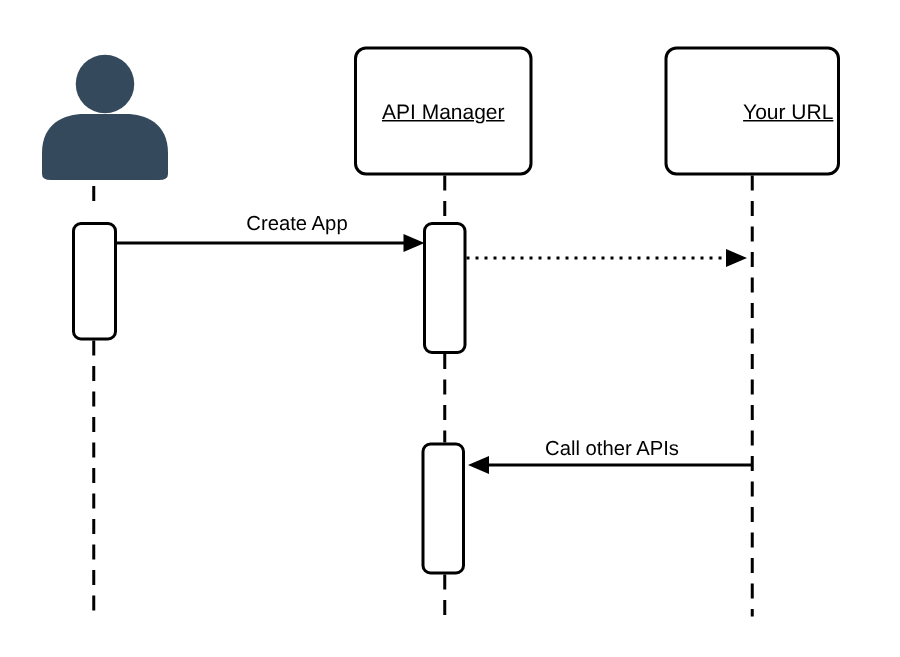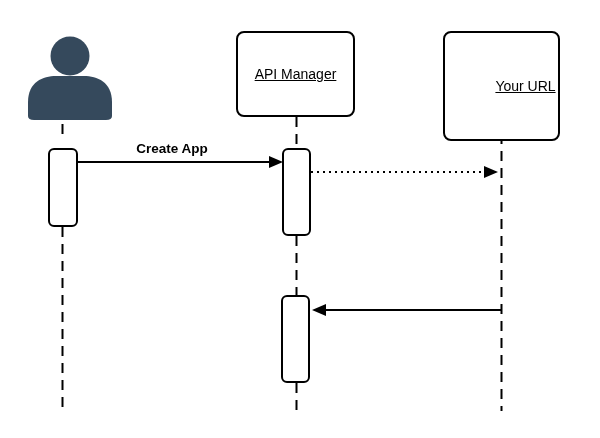--- a/index.html
+++ b/index.html
@@ -26,21 +26,21 @@
     position: absolute;
     box-sizing: border-box;
     border: 2px solid #000000;
     border-radius: 8px;
     background: #ffffff;
     display: flex;
     align-items: center;
     justify-content: center;
   }
   #node-api-manager { left: 236px; top: 31px; width: 119px; height: 86px; }
-  #node-your-url    { left: 443px; top: 31px; width: 117px; height: 110px; padding-left: 48px; }
+  #node-your-url    { left: 443px; top: 31px; width: 117px; height: 86px; padding-left: 48px; }
   .node-label {
     font-size: 14px;
     color: #000000;
     text-decoration: underline;
     white-space: nowrap;
   }
   .activation {
     position: absolute;
     box-sizing: border-box;
     border: 2px solid #000000;
@@ -51,21 +51,21 @@
   #act-api-1 { left: 282px; top: 148px; width: 29px; height: 88px; }
   #act-api-2 { left: 281px; top: 295px; width: 29px; height: 88px; }
   .msg-label {
     position: absolute;
     font-size: 13.5px;
     line-height: 13px;
     color: #000000;
     text-align: center;
     white-space: nowrap;
   }
-  #label-create-app { left: 82px;  width: 180px; top: 142px; font-weight: bold; }
+  #label-create-app { left: 108px;  width: 180px; top: 142px; }
   #label-post       { left: 305px; width: 200px; top: 153px; }
   #label-call       { left: 308px; width: 200px; top: 292px; }
   #person {
     position: absolute;
     left: 26px;
     top: 36px;
     width: 88px;
     height: 84px;
   }
 </style>
@@ -107,14 +107,15 @@
 
   <div class="node" id="node-your-url">
     <span class="node-label">Your URL</span>
   </div>
 
   <div class="activation" id="act-user"></div>
   <div class="activation" id="act-api-1"></div>
   <div class="activation" id="act-api-2"></div>
 
   <div class="msg-label" id="label-create-app">Create App</div>
+  <div class="msg-label" id="label-call">Call other APIs</div>
 
 </div>
 
 </body></html>

